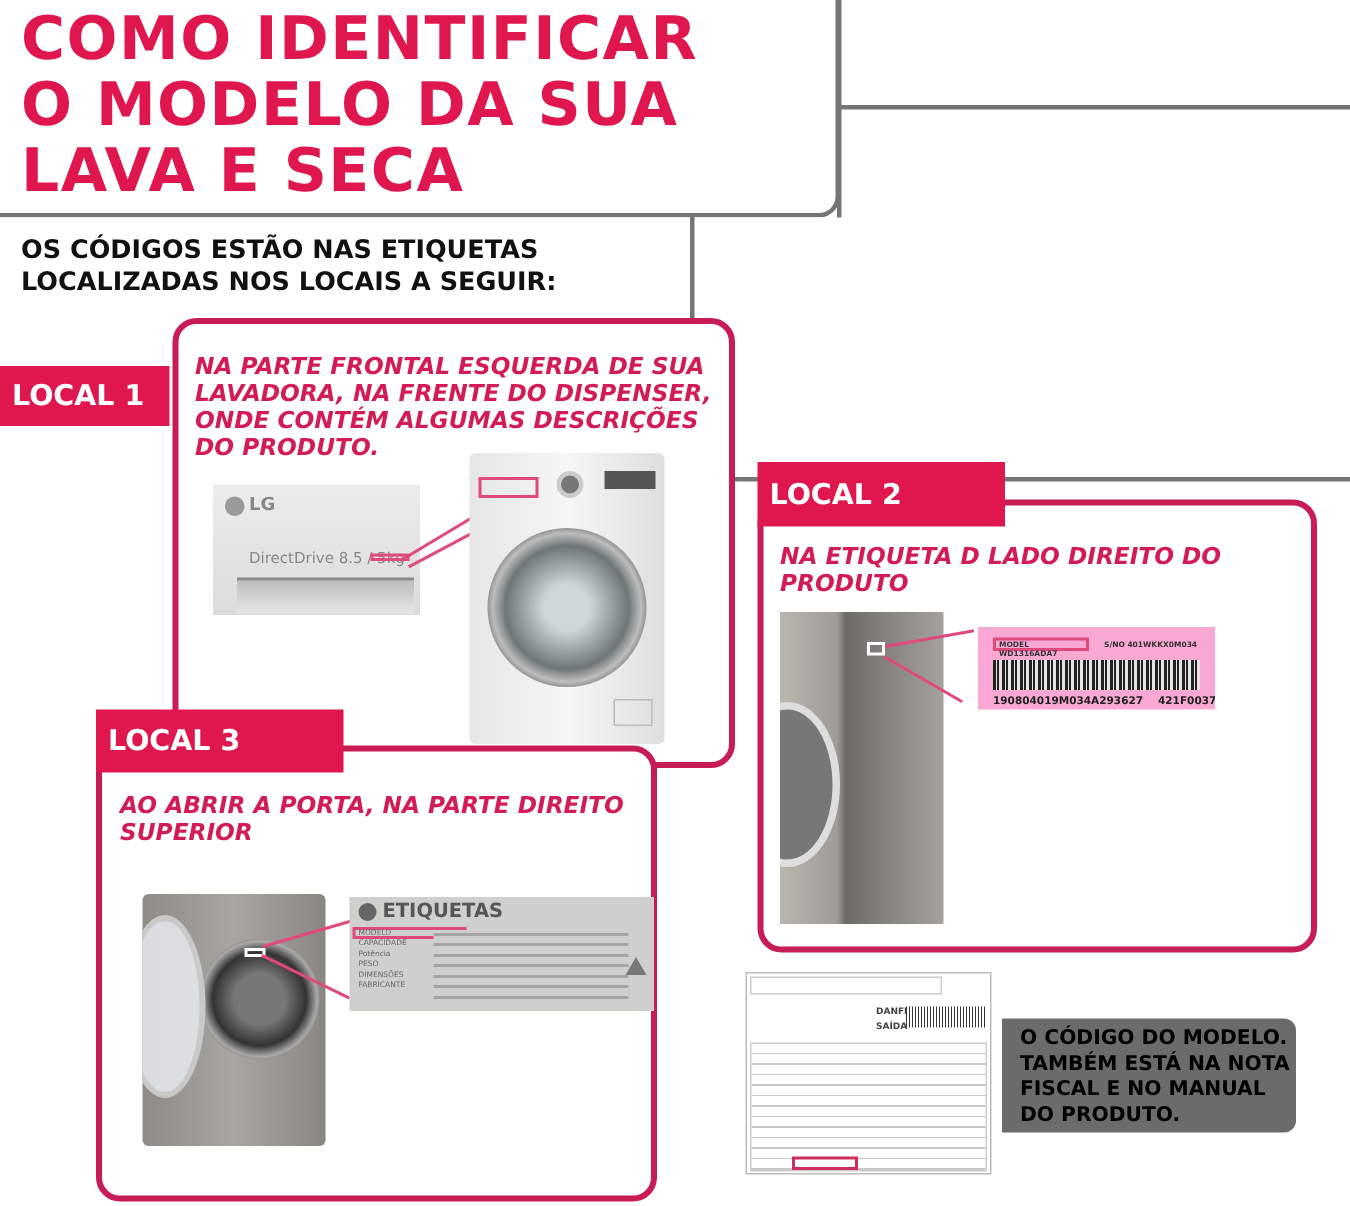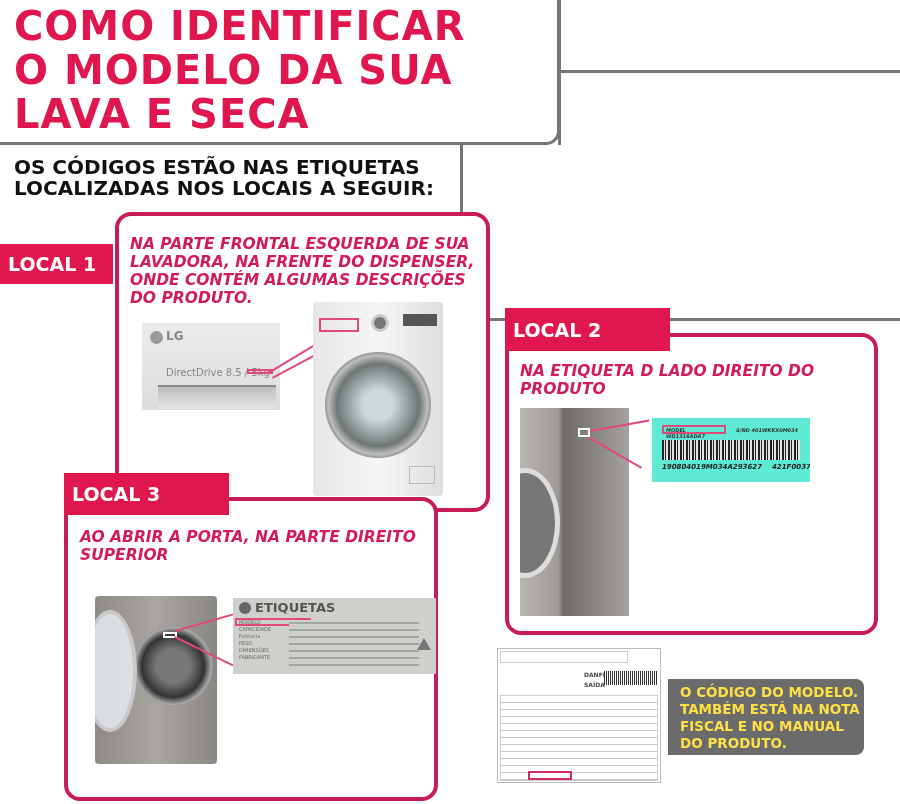--- a/index.html
+++ b/index.html
@@ -13,41 +13,41 @@
     position: absolute; left: -10px; top: -20px; width: 570px; height: 165px;
     border: 3px solid #757575; border-radius: 0 0 14px 0; border-top: none; border-left: none;
     background: #fff;
   }
   .title {
     position: absolute; left: 14px; top: 4px; color: #e0174f;
     font-size: 40px; line-height: 44px; letter-spacing: 1px; font-weight: bold;
   }
   .subtitle {
     position: absolute; left: 14px; top: 157px; color: #111;
-    font-size: 20px; line-height: 21px; font-weight: bold;
+    font-size: 17px; line-height: 21px; font-weight: bold;
   }
 
   .card {
     position: absolute; border: 4px solid #c81d54; border-radius: 16px; background: #fff;
   }
   .tag {
     position: absolute; background: #e0174f; color: #fff;
     font-size: 19px; font-weight: bold; display: flex; align-items: center; padding-left: 8px;
   }
   .desc {
     position: absolute; color: #d31c55; font-size: 15.5px; line-height: 18px; font-weight: bold; font-style: italic;
   }
 
   .photo { position: absolute; overflow: hidden; }
   .hl { position: absolute; border: 2px solid #e04a7a; }
   .ln { position: absolute; height: 1.5px; background: #e04a7a; transform-origin: 0 0; }
 
   .note {
     position: absolute; left: 668px; top: 679px; width: 196px; height: 76px;
-    background: #6b6b6b; border-radius: 0 8px 8px 0; color: #fde047;
+    background: #6b6b6b; border-radius: 0 8px 8px 0; color: #000000;
     font-size: 13.5px; line-height: 17px; padding: 5px 0 0 12px; font-weight: bold;
   }
 </style>
 </head>
 <body>
 
 <div class="gline" style="left:558px;top:0;width:3px;height:145px;"></div>
 <div class="gline" style="left:560px;top:70px;width:340px;height:3px;"></div>
 <div class="title-box"></div>
 <div class="gline" style="left:460px;top:143px;width:3px;height:70px;"></div>
@@ -97,21 +97,21 @@
   <div>PRODUTO</div>
 </div>
 
 <div class="photo" style="left:520px;top:408px;width:109px;height:208px;background:linear-gradient(90deg,#b9b6b0 0%,#9f9c97 35%,#6f6c68 40%,#8a8783 70%,#a5a29d 100%);">
   <div style="position:absolute;left:-30px;top:60px;width:70px;height:110px;border-radius:50%;border:5px solid #ddd;background:#777;"></div>
   <div class="hl" style="left:58px;top:20px;width:12px;height:9px;border-color:#fff;"></div>
 </div>
 <div class="ln" style="left:590px;top:430px;width:60px;transform:rotate(-10deg);"></div>
 <div class="ln" style="left:590px;top:437px;width:60px;transform:rotate(30deg);"></div>
 
-<div class="photo" style="left:652px;top:418px;width:158px;height:64px;background:#5eead4;font-style:italic;">
+<div class="photo" style="left:652px;top:418px;width:158px;height:55px;background:#f9a8d4;">
   <div class="hl" style="left:10px;top:7px;width:64px;height:9px;font-size:5px;color:#333;line-height:6px;padding-left:2px;">MODEL WD1316ADA7</div>
   <div style="position:absolute;left:84px;top:9px;font-size:5px;color:#333;">S/NO 401WKKX0M034</div>
   <div style="position:absolute;left:10px;top:22px;width:138px;height:20px;background:repeating-linear-gradient(90deg,#222 0 2px,#e4e4e4 2px 3px,#222 3px 4px,#e4e4e4 4px 6px);"></div>
   <div style="position:absolute;left:10px;top:45px;font-size:7px;color:#222;">190804019M034A293627</div>
   <div style="position:absolute;left:120px;top:45px;font-size:7px;color:#222;">421F0037</div>
 </div>
 
 <div class="card" style="left:64px;top:497px;width:374px;height:304px;"></div>
 <div class="tag" style="left:64px;top:473px;width:165px;height:42px;">LOCAL 3</div>
 <div class="desc" style="left:80px;top:528px;">

